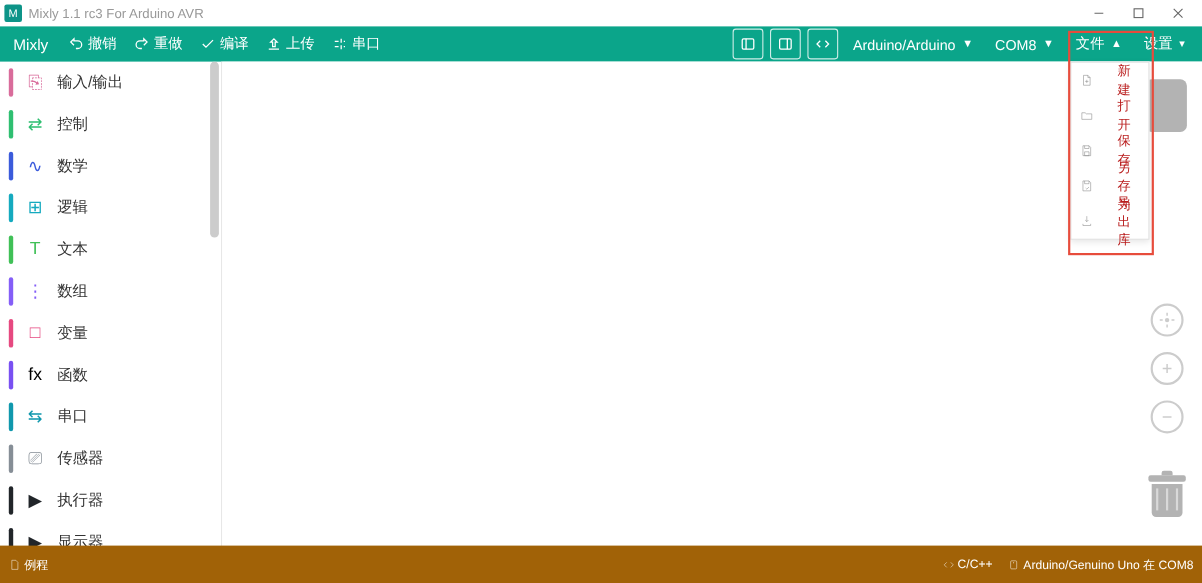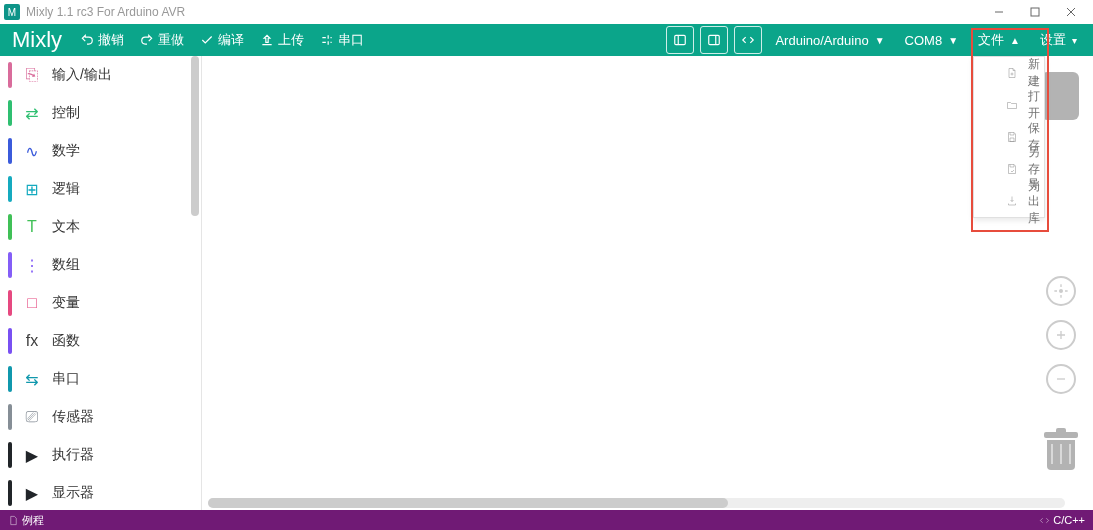--- a/index.html
+++ b/index.html
@@ -7,21 +7,21 @@
 
   
   .titlebar { height: 24px; display: flex; align-items: center; padding: 0 4px; font-size: 12px; color: #999; background:#fff; }
   .titlebar .app-icon { width:16px; height:16px; background:#0d9488; color:#fff; display:flex;align-items:center;justify-content:center; border-radius:2px; font-size:10px; margin-right:6px;}
   .winbtns { margin-left:auto; display:flex; gap:0; }
   .winbtn { width:36px; height:24px; display:flex; align-items:center; justify-content:center; color:#555; font-size:12px;}
   .winbtn svg { width:10px; height:10px; }
 
   
   .toolbar { height: 32px; background: #0ba58a; color: #fff; display: flex; align-items: center; font-size: 13px; padding: 0 6px; position:relative;}
-  .logo { font-size: 22px; font-weight: 500; margin: 0 10px 0 6px; text-align: center; }
+  .logo { font-size: 14px; font-weight: 500; margin: 0 10px 0 6px; text-align: center; }
   .tbtn { display:flex; align-items:center; gap:4px; padding: 0 8px; height:32px; cursor:pointer; white-space:nowrap;}
   .copy { flex:0 0 auto; margin-left:20px; font-size:11px; line-height:13px; text-align:center;}
   .spacer { flex:1; }
   .iconbtn { width:28px; height:28px; display:flex; align-items:center; justify-content:center; border:1px solid rgba(255,255,255,.8); border-radius:3px; margin:0 3px; cursor:pointer;}
   .iconbtn svg { width:14px; height:14px; }
   .sel { display:flex; align-items:center; gap:6px; padding:0 10px; cursor:pointer;}
   .chev { font-size:10px;}
 
   
   .body { display:flex; height:calc(530px - 24px - 32px - 18px); }
@@ -43,26 +43,26 @@
   .circ { width:30px; height:30px; border:2px solid #ccc; border-radius:50%; display:flex; align-items:center; justify-content:center; color:#ccc; cursor:pointer; margin-top:4px;}
   .circ svg { width:16px; height:16px; }
   .trash { width:34px; height:40px; margin-top:28px; position:relative;}
   .trash .lid { width:34px; height:6px; background:#b3b3b3; border-radius:2px; position:relative;}
   .trash .lid::before { content:""; position:absolute; left:12px; top:-4px; width:10px; height:4px; background:#b3b3b3; border-radius:2px 2px 0 0;}
   .trash .bin { width:28px; height:30px; background:#b3b3b3; border-radius:0 0 4px 4px; margin:2px auto 0; display:flex; justify-content:space-around; padding-top:4px;}
   .trash .bin span { width:2px; height:20px; background:rgba(255,255,255,.5);}
 
   
   .dropdown { position:absolute; top:56px; right:48px; width:72px; background:#fff; border:1px solid #e0e0e0; box-shadow:0 2px 6px rgba(0,0,0,.1); z-index:10;}
-  .ditem { height:32px; display:flex; align-items:center; gap:10px; padding:0 8px; font-size:12px; color:#737373; cursor:pointer;margin-left:24px;}
+  .ditem { height:32px; display:flex; align-items:center; gap:22px; padding:0 8px; font-size:12px; color:#b91c1c; cursor:pointer;}
   .ditem svg { width:12px; height:12px; flex-shrink:0;}
   .redbox { position:absolute; top:28px; right:44px; width:78px; height:204px; border:2px solid #e74c3c; pointer-events:none; z-index:11;}
 
   
-  .status { position:absolute; left:0; right:0; bottom:0; height:20px; background:#701a75; color:#fff; font-size:11px; display:flex; align-items:center; padding:0 8px;text-align:center;}
+  .status { position:absolute; left:0; right:0; bottom:0; height:34px; background:#a16207; color:#fff; font-size:11px; display:flex; align-items:center; padding:0 8px;text-align:center;}
   .status .right { margin-left:auto; display:flex; align-items:center; gap:14px;}
   .status svg { width:11px; height:11px; vertical-align:middle; margin-right:3px;}
 </style>
 </head>
 <body>
 
 <div class="titlebar">
   <div class="app-icon">M</div>
   <span>Mixly 1.1 rc3 For Arduino AVR</span>
   <div class="winbtns">
@@ -190,21 +190,21 @@
     <div class="ico" style="color:#845ef7">⋮</div>
     <span>数组</span>
         </div>
         <div class="cat">
           <div class="bar" style="background:#e64980"></div>
     <div class="ico" style="color:#e64980">□</div>
     <span>变量</span>
         </div>
         <div class="cat">
           <div class="bar" style="background:#7950f2"></div>
-    <div class="ico" style="color:#404040">fx</div>
+    <div class="ico" style="color:#000000">fx</div>
     <span>函数</span>
         </div>
         <div class="cat">
           <div class="bar" style="background:#1098ad"></div>
     <div class="ico" style="color:#1098ad">⇆</div>
     <span>串口</span>
         </div>
         <div class="cat">
           <div class="bar" style="background:#868e96"></div>
     <div class="ico" style="color:#868e96">⎚</div>
@@ -304,14 +304,18 @@
 
 <div class="status">
   <svg viewBox="0 0 24 24">
       <path d="M6 3h8l4 4v14H6z" fill="none" stroke="#fff"></path>
     </svg>
   <span>例程</span>
   <div class="right">
     <span><svg viewBox="0 0 24 24">
           <path d="M8 7l-5 5 5 5M16 7l5 5-5 5" fill="none" stroke="#fff"></path>
         </svg><span>C/C++</span></span>
+    <span><svg viewBox="0 0 24 24">
+          <rect x="6" y="4" width="12" height="16" rx="2" fill="none" stroke="#fff"></rect>
+          <circle cx="12" cy="8" r="1" fill="#fff"></circle>
+        </svg><span>Arduino/Genuino Uno 在 COM8</span></span>
   </div>
 </div>
 
 </body></html>

